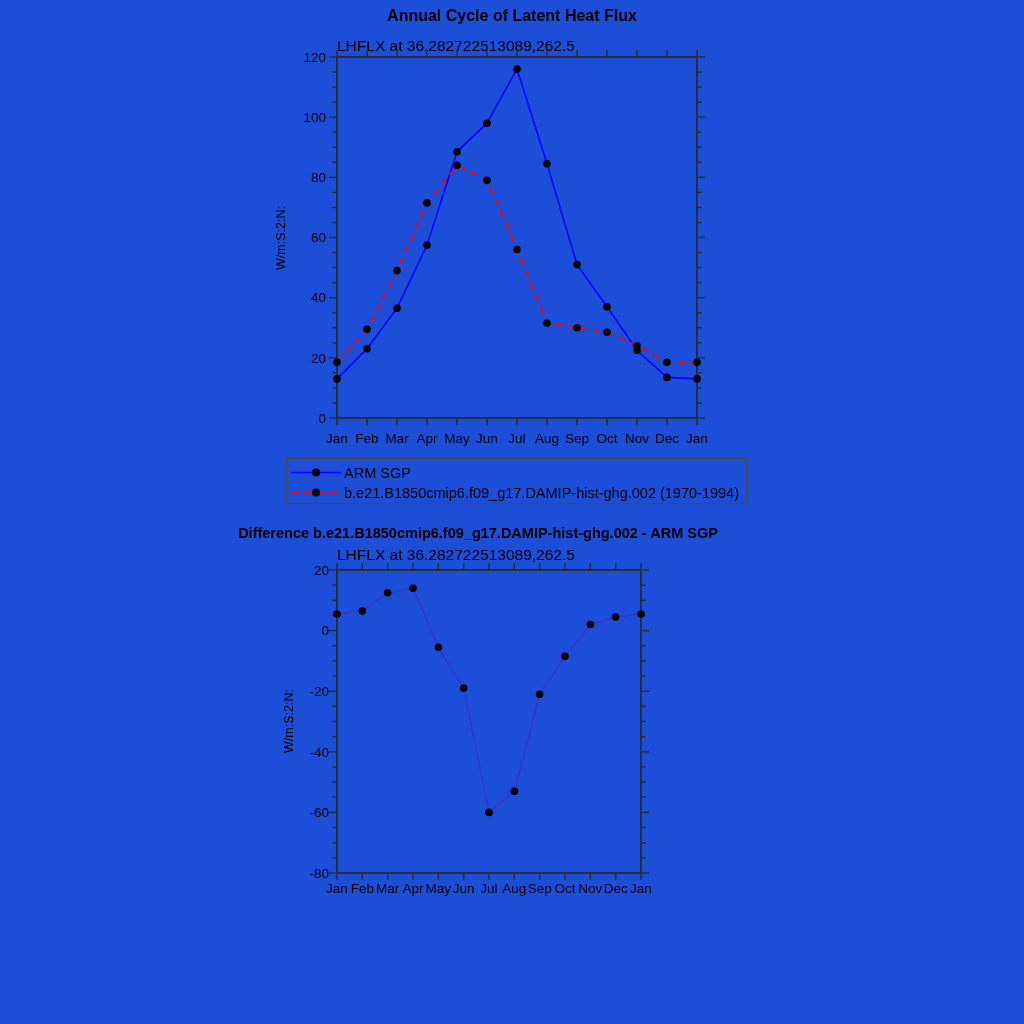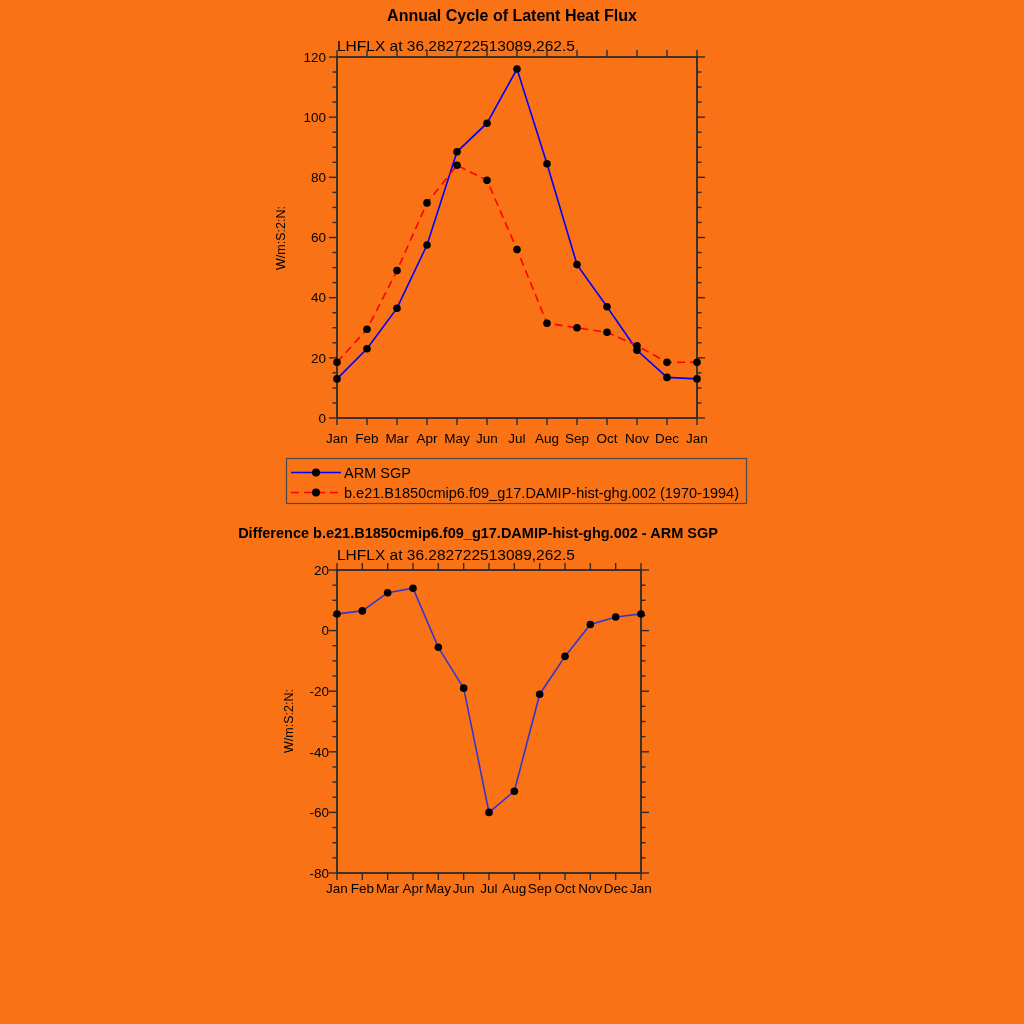--- a/index.html
+++ b/index.html
@@ -1,20 +1,20 @@
 <!DOCTYPE html>
 <html><head>
 <meta charset="utf-8">
 <style>
   html, body { margin: 0; padding: 0; background: #ffffff; }
   .canvas {
     position: relative;
     width: 1024px;
     height: 1024px;
-    background: #f97316;
+    background: #1d4ed8;
     font-family: "Liberation Sans", sans-serif;
   }
   svg text { fill: #000000; font-family: "Liberation Sans", sans-serif; }
   .title    { font-size: 16px;   font-weight: bold; }
   .title2   { font-size: 14.5px; font-weight: bold; }
   .subtitle { font-size: 15.5px; }
   .ylabel   { font-size: 12.5px; }
   .tick-label  { font-size: 13.5px; }
   .month-label { font-size: 13.5px; }
   .legend-text { font-size: 14.5px; }

